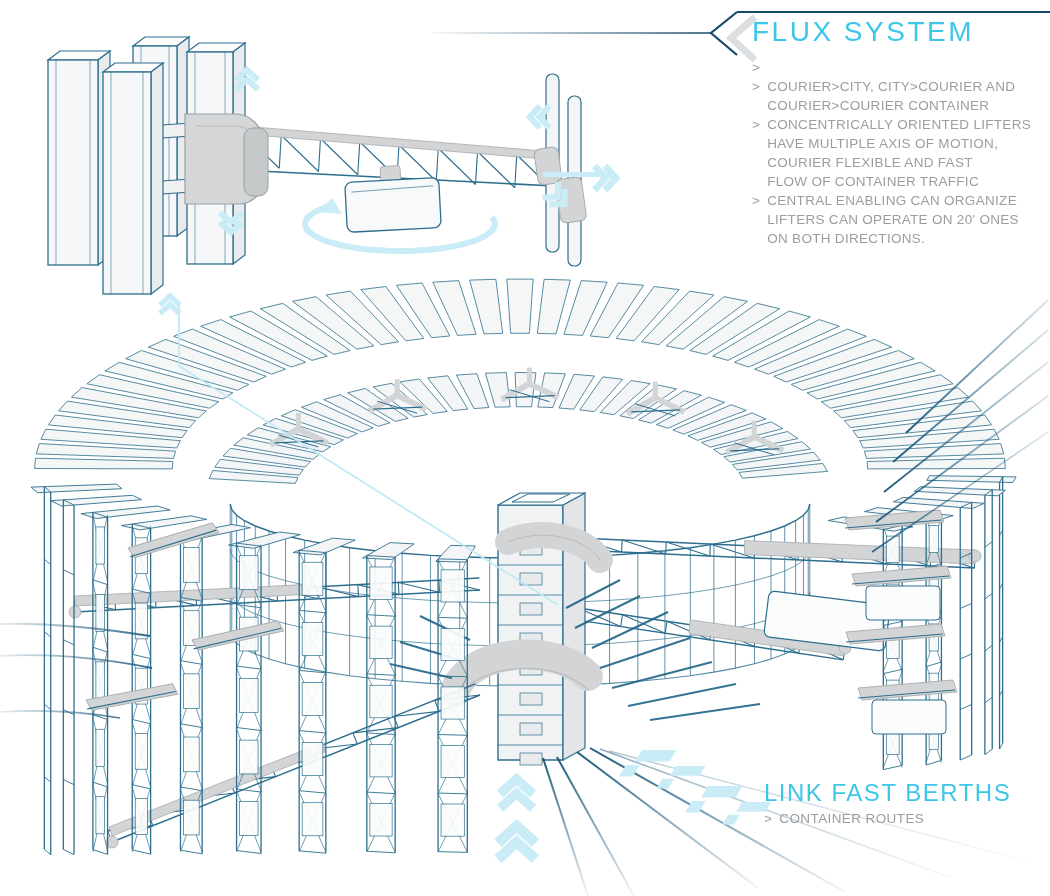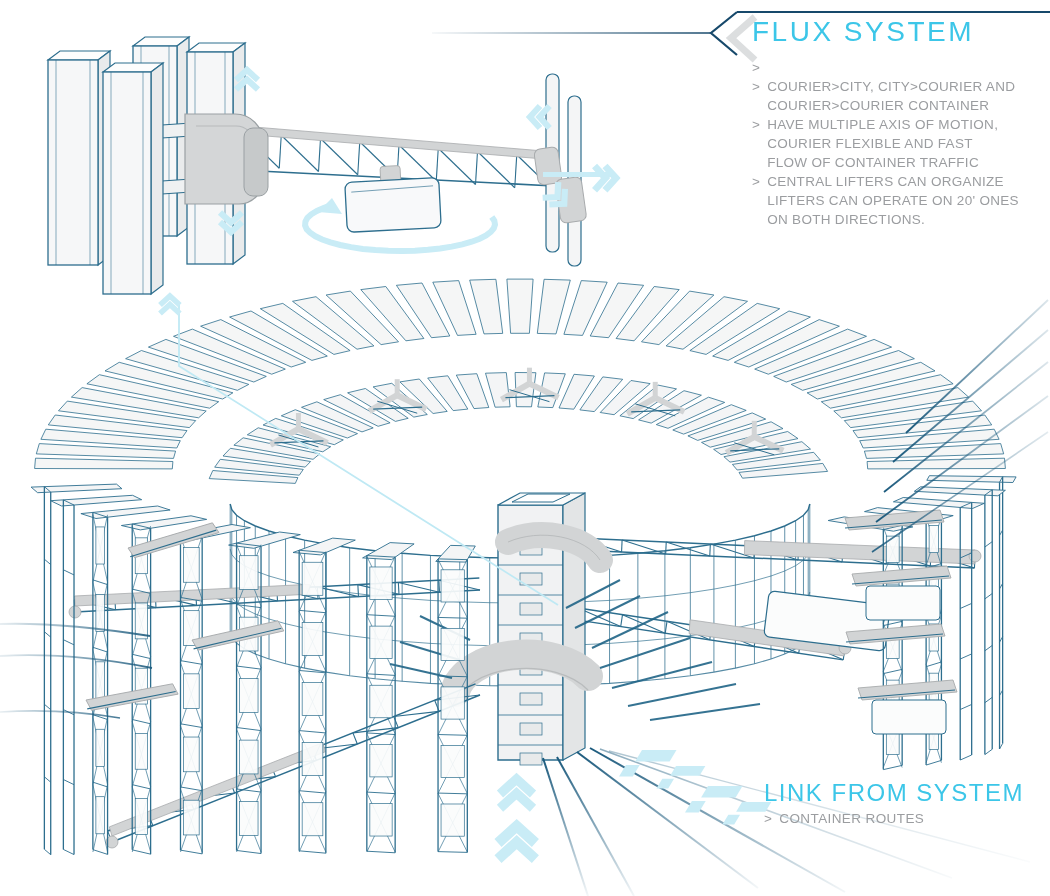--- a/index.html
+++ b/index.html
@@ -759,35 +759,36 @@
     <div class="bullet">
       <span class="pre">&gt;</span>
       <div>
         <div>COURIER&gt;CITY, CITY&gt;COURIER AND</div>
         <div>COURIER&gt;COURIER CONTAINER</div>
       </div>
     </div>
     <div class="bullet">
       <span class="pre">&gt;</span>
       <div>
+        <div>CONCENTRICALLY ORIENTED LIFTERS</div>
         <div>HAVE MULTIPLE AXIS OF MOTION,</div>
         <div>COURIER FLEXIBLE AND FAST</div>
         <div>FLOW OF CONTAINER TRAFFIC</div>
       </div>
     </div>
     <div class="bullet">
       <span class="pre">&gt;</span>
       <div>
-        <div>CENTRAL LIFTERS CAN ORGANIZE</div>
+        <div>CENTRAL ENABLING CAN ORGANIZE</div>
         <div>LIFTERS CAN OPERATE ON 20' ONES</div>
         <div>ON BOTH DIRECTIONS.</div>
       </div>
     </div>
   </div>
 
   <div class="berths-panel">
-    <h2 class="berths-title">LINK FROM SYSTEM</h2>
+    <h2 class="berths-title">LINK FAST BERTHS</h2>
     <div class="berths-sub">
       <span>&gt;</span>
       <span>CONTAINER ROUTES</span>
     </div>
   </div>
 </div>
 
 </body></html>

